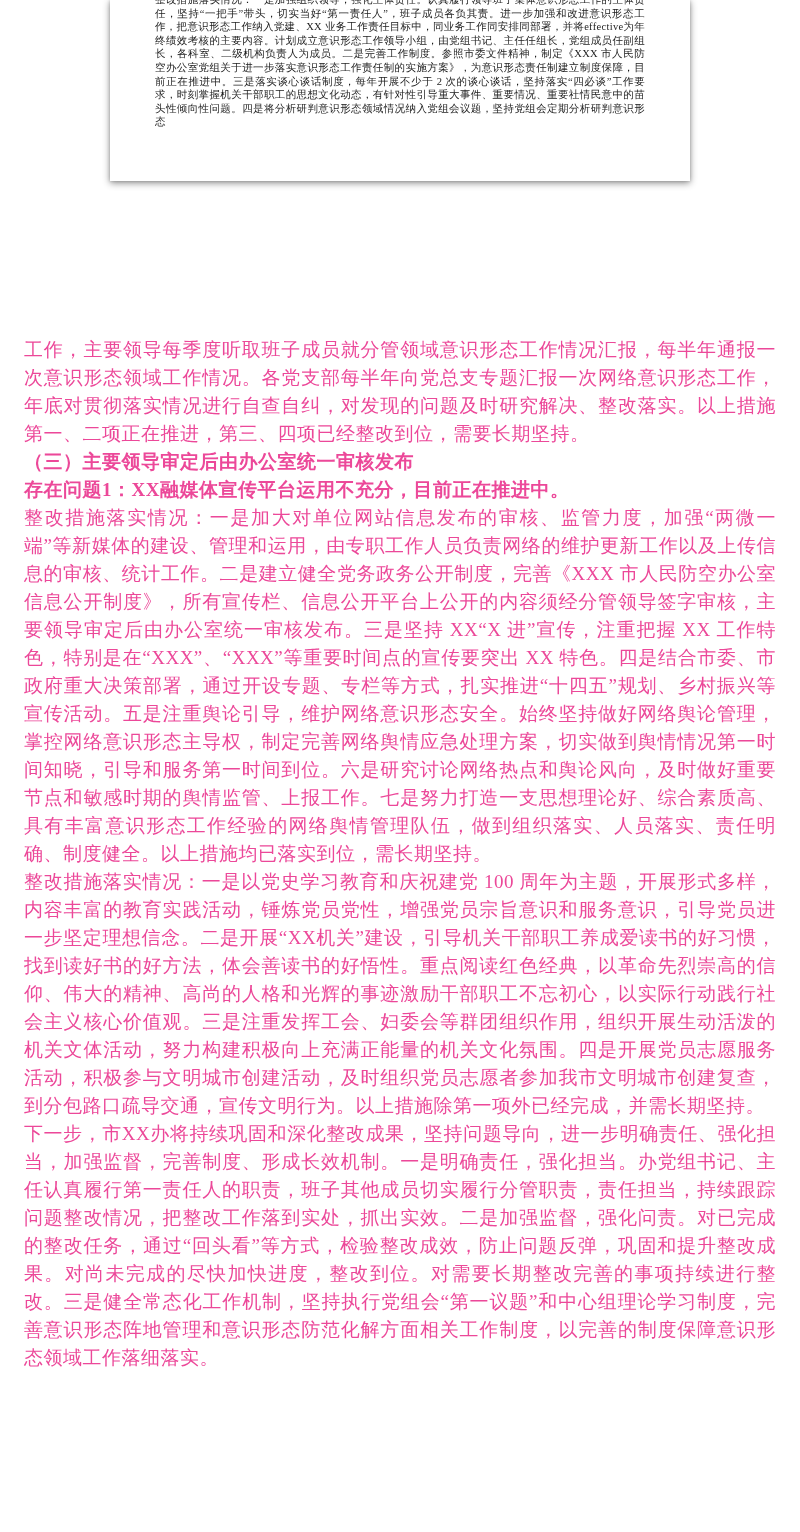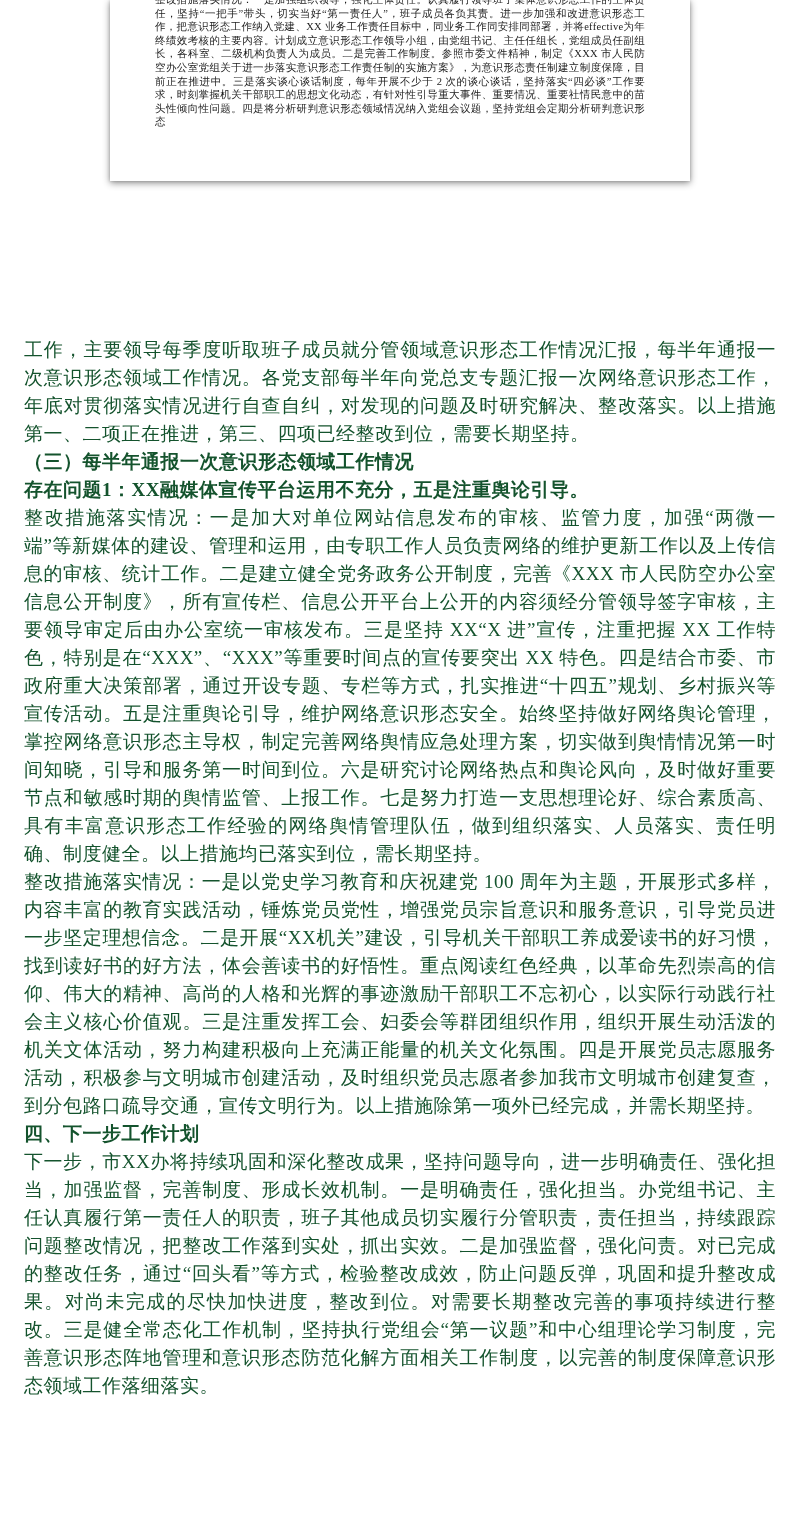--- a/index.html
+++ b/index.html
@@ -44,37 +44,36 @@
     width: 752px;
     margin: 155px auto 0 auto;
   }
   .page p {
     margin: 0;
     font-size: 19px;
     line-height: 28px;
     letter-spacing: 0.5px;
     text-align: justify;
     text-justify: inter-ideograph;
-    color: #14532d;
+    color: #ec4899;
   }
   .page p.heading {
     font-weight: bold;
     text-align: left;
   }
 </style>
 </head>
 <body>
 
 <div class="thumb">
   <div class="thumb-inner">
     <p class="thumb-text">整改措施落实情况：一是加强组织领导，强化主体责任。认真履行领导班子集体意识形态工作的主体责任，坚持“一把手”带头，切实当好“第一责任人”，班子成员各负其责。进一步加强和改进意识形态工作，把意识形态工作纳入党建、XX 业务工作责任目标中，同业务工作同安排同部署，并将effective为年终绩效考核的主要内容。计划成立意识形态工作领导小组，由党组书记、主任任组长，党组成员任副组长，各科室、二级机构负责人为成员。二是完善工作制度。参照市委文件精神，制定《XXX 市人民防空办公室党组关于进一步落实意识形态工作责任制的实施方案》，为意识形态责任制建立制度保障，目前正在推进中。三是落实谈心谈话制度，每年开展不少于 2 次的谈心谈话，坚持落实“四必谈”工作要求，时刻掌握机关干部职工的思想文化动态，有针对性引导重大事件、重要情况、重要社情民意中的苗头性倾向性问题。四是将分析研判意识形态领域情况纳入党组会议题，坚持党组会定期分析研判意识形态</p>
   </div>
 </div>
 
 <div class="page">
   <p class="body-para">工作，主要领导每季度听取班子成员就分管领域意识形态工作情况汇报，每半年通报一次意识形态领域工作情况。各党支部每半年向党总支专题汇报一次网络意识形态工作，年底对贯彻落实情况进行自查自纠，对发现的问题及时研究解决、整改落实。以上措施第一、二项正在推进，第三、四项已经整改到位，需要长期坚持。</p>
-  <p class="heading">（三）每半年通报一次意识形态领域工作情况</p>
-  <p class="heading">存在问题1：XX融媒体宣传平台运用不充分，五是注重舆论引导。</p>
+  <p class="heading">（三）主要领导审定后由办公室统一审核发布</p>
+  <p class="heading">存在问题1：XX融媒体宣传平台运用不充分，目前正在推进中。</p>
   <p class="body-para">整改措施落实情况：一是加大对单位网站信息发布的审核、监管力度，加强“两微一端”等新媒体的建设、管理和运用，由专职工作人员负责网络的维护更新工作以及上传信息的审核、统计工作。二是建立健全党务政务公开制度，完善《XXX 市人民防空办公室信息公开制度》，所有宣传栏、信息公开平台上公开的内容须经分管领导签字审核，主要领导审定后由办公室统一审核发布。三是坚持 XX“X 进”宣传，注重把握 XX 工作特色，特别是在“XXX”、“XXX”等重要时间点的宣传要突出 XX 特色。四是结合市委、市政府重大决策部署，通过开设专题、专栏等方式，扎实推进“十四五”规划、乡村振兴等宣传活动。五是注重舆论引导，维护网络意识形态安全。始终坚持做好网络舆论管理，掌控网络意识形态主导权，制定完善网络舆情应急处理方案，切实做到舆情情况第一时间知晓，引导和服务第一时间到位。六是研究讨论网络热点和舆论风向，及时做好重要节点和敏感时期的舆情监管、上报工作。七是努力打造一支思想理论好、综合素质高、具有丰富意识形态工作经验的网络舆情管理队伍，做到组织落实、人员落实、责任明确、制度健全。以上措施均已落实到位，需长期坚持。</p>
   <p class="body-para">整改措施落实情况：一是以党史学习教育和庆祝建党 100 周年为主题，开展形式多样，内容丰富的教育实践活动，锤炼党员党性，增强党员宗旨意识和服务意识，引导党员进一步坚定理想信念。二是开展“XX机关”建设，引导机关干部职工养成爱读书的好习惯，找到读好书的好方法，体会善读书的好悟性。重点阅读红色经典，以革命先烈崇高的信仰、伟大的精神、高尚的人格和光辉的事迹激励干部职工不忘初心，以实际行动践行社会主义核心价值观。三是注重发挥工会、妇委会等群团组织作用，组织开展生动活泼的机关文体活动，努力构建积极向上充满正能量的机关文化氛围。四是开展党员志愿服务活动，积极参与文明城市创建活动，及时组织党员志愿者参加我市文明城市创建复查，到分包路口疏导交通，宣传文明行为。以上措施除第一项外已经完成，并需长期坚持。</p>
-  <p class="heading">四、下一步工作计划</p>
   <p class="body-para">下一步，市XX办将持续巩固和深化整改成果，坚持问题导向，进一步明确责任、强化担当，加强监督，完善制度、形成长效机制。一是明确责任，强化担当。办党组书记、主任认真履行第一责任人的职责，班子其他成员切实履行分管职责，责任担当，持续跟踪问题整改情况，把整改工作落到实处，抓出实效。二是加强监督，强化问责。对已完成的整改任务，通过“回头看”等方式，检验整改成效，防止问题反弹，巩固和提升整改成果。对尚未完成的尽快加快进度，整改到位。对需要长期整改完善的事项持续进行整改。三是健全常态化工作机制，坚持执行党组会“第一议题”和中心组理论学习制度，完善意识形态阵地管理和意识形态防范化解方面相关工作制度，以完善的制度保障意识形态领域工作落细落实。</p>
 </div>
 
 </body></html>

